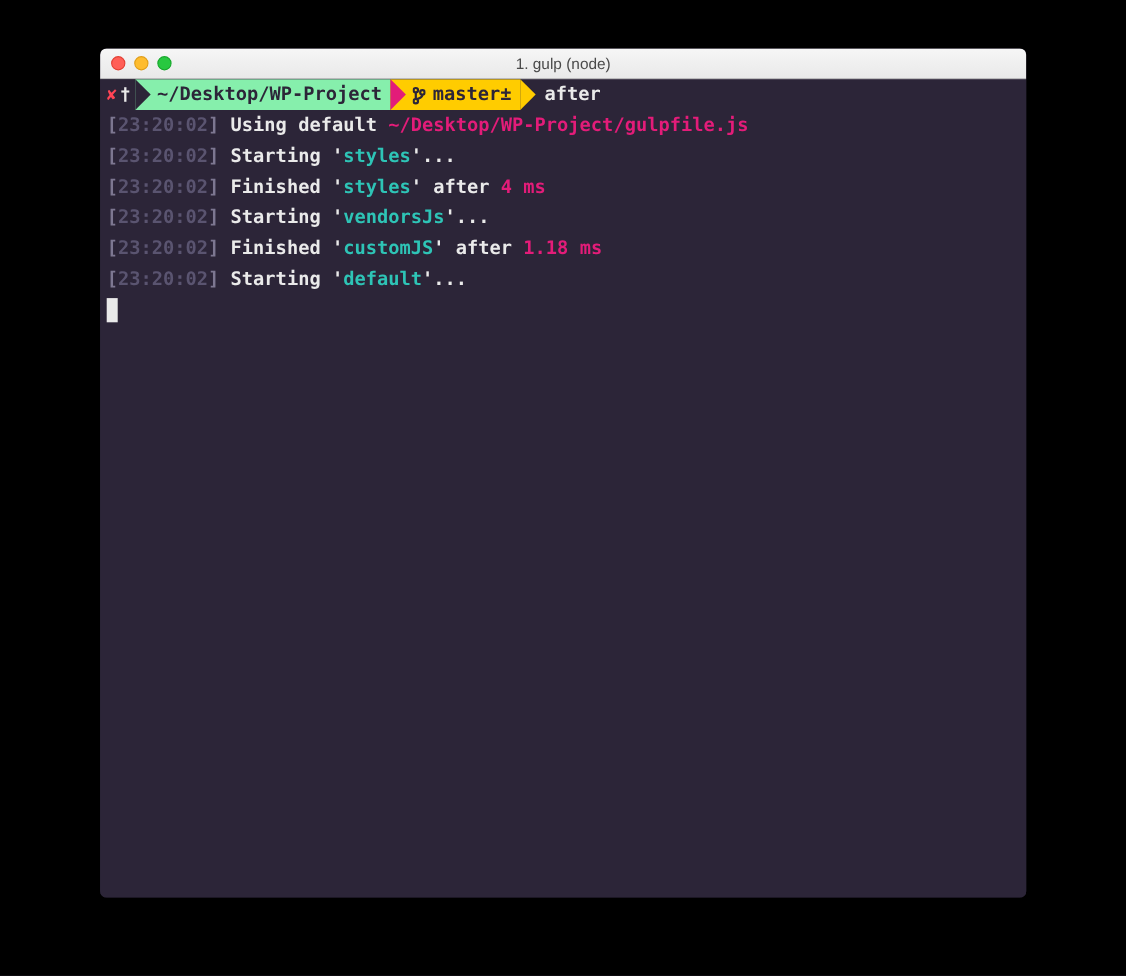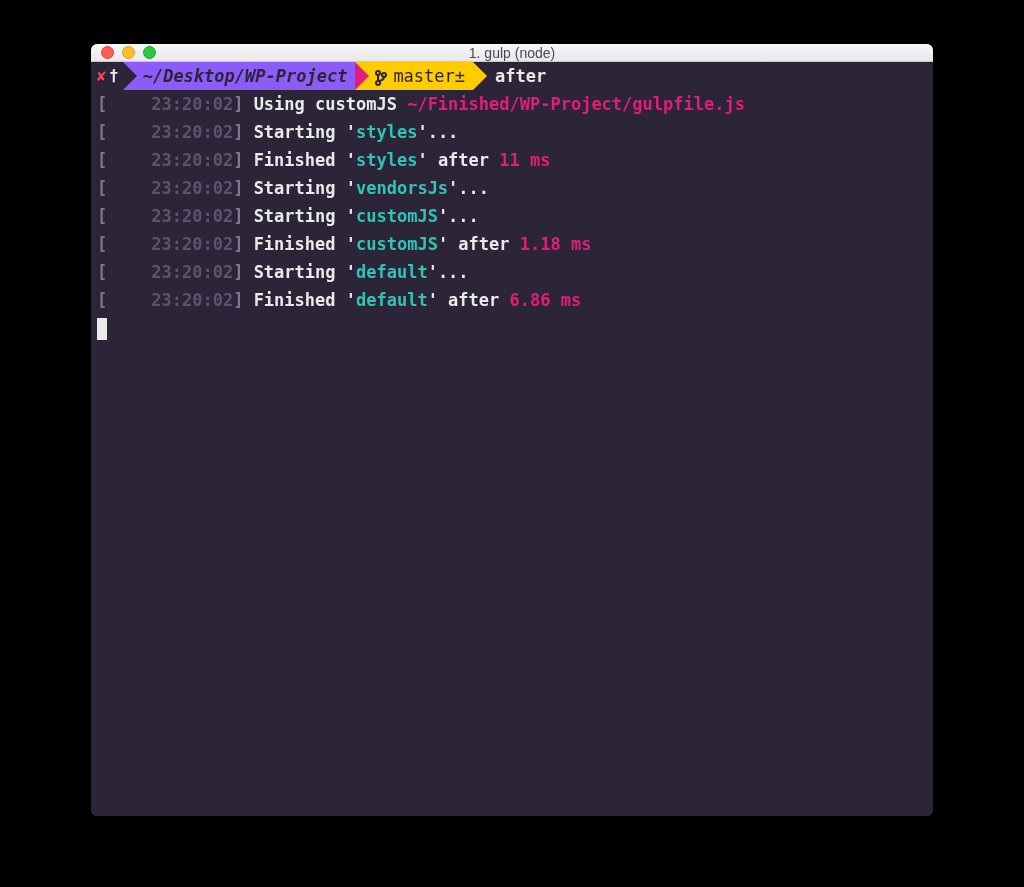--- a/index.html
+++ b/index.html
@@ -17,21 +17,21 @@
       width: 842px;
       height: 772px;
       background: #2c2538;
       border-radius: 6px;
       overflow: hidden;
       box-shadow: 0 20px 60px rgba(0,0,0,0.6);
       display: flex;
       flex-direction: column;
     }
     .titlebar {
-      height: 18px;
+      height: 28px;
       background: linear-gradient(to bottom, #f6f6f6, #e9e9e9);
       border-bottom: 1px solid #c9c9c9;
       display: flex;
       align-items: center;
       position: relative;
       padding: 0 10px;
     }
     .traffic-lights {
       display: flex;
       gap: 8px;
@@ -82,23 +82,23 @@
       right: -14px;
       top: 0;
       width: 0;
       height: 0;
       border-top: 14px solid transparent;
       border-bottom: 14px solid transparent;
       z-index: 2;
     }
     .seg1 { background: #2c2538; padding-left: 6px; padding-right: 4px; }
     .seg1::after { border-left: 14px solid #2c2538; }
-    .seg2 { background: #8b5cf6; color: #2c2538; padding-left: 20px; font-style: italic; }
+    .seg2 { background: #86efac; color: #2c2538; padding-left: 20px; }
     .seg2::after { border-left: 14px solid #e31c79; }
-    .seg3 { background: #ffcc00; color: #2c2538; padding-left: 20px; font-weight: normal; }
+    .seg3 { background: #ffcc00; color: #2c2538; padding-left: 20px; font-weight: bold; }
     .seg3::after { border-left: 14px solid #ffcc00; }
     .seg-icon-x {
       color: #ff4455;
       font-weight: bold;
       font-size: 15px;
       padding-right: 3px;
     }
     .seg-icon-t {
       color: #eaeaea;
       font-weight: bold;
@@ -116,21 +116,21 @@
       color: #eaeaea;
       padding-left: 22px;
       display: inline-flex;
       align-items: center;
     }
     .log-line {
       white-space: pre;
       padding: 0 6px;
     }
     .ts-b   { color: #7d7791; }
-    .ts     { color: #5a5470; margin-left: 44px; }
+    .ts     { color: #5a5470; }
     .white  { color: #eaeaea; }
     .magenta{ color: #e31c79; }
     .cyan   { color: #2ec4b6; }
     .cursor {
       display: inline-block;
       width: 10px;
       height: 22px;
       background: #eaeaea;
       margin-left: 6px;
       vertical-align: middle;
@@ -166,25 +166,23 @@
             <circle cx="9" cy="6" r="2" fill="none" stroke="#2c2538" stroke-width="2"></circle>
             <path d="M3 6 L3 12 M9 8 Q9 11 4 12" fill="none" stroke="#2c2538" stroke-width="2"></path>
           </svg>
         </span>
         <span>master±</span>
       </span>
       <span class="command">after</span>
     </div>
 
     <div id="log-container">
-        <div class="log-line"><span class="ts-b">[</span><span class="ts">23:20:02</span><span class="ts-b">] </span><span class="white">Using customJS </span><span class="magenta">~/Finished/WP-Project/gulpfile.js</span></div>
+        <div class="log-line"><span class="ts-b">[</span><span class="ts">23:20:02</span><span class="ts-b">] </span><span class="white">Using default </span><span class="magenta">~/Desktop/WP-Project/gulpfile.js</span></div>
         <div class="log-line"><span class="ts-b">[</span><span class="ts">23:20:02</span><span class="ts-b">] </span><span class="white">Starting '</span><span class="cyan">styles</span><span class="white">'...</span></div>
-        <div class="log-line"><span class="ts-b">[</span><span class="ts">23:20:02</span><span class="ts-b">] </span><span class="white">Finished '</span><span class="cyan">styles</span><span class="white">' after </span><span class="magenta">11 ms</span></div>
+        <div class="log-line"><span class="ts-b">[</span><span class="ts">23:20:02</span><span class="ts-b">] </span><span class="white">Finished '</span><span class="cyan">styles</span><span class="white">' after </span><span class="magenta">4 ms</span></div>
         <div class="log-line"><span class="ts-b">[</span><span class="ts">23:20:02</span><span class="ts-b">] </span><span class="white">Starting '</span><span class="cyan">vendorsJs</span><span class="white">'...</span></div>
-        <div class="log-line"><span class="ts-b">[</span><span class="ts">23:20:02</span><span class="ts-b">] </span><span class="white">Starting '</span><span class="cyan">customJS</span><span class="white">'...</span></div>
         <div class="log-line"><span class="ts-b">[</span><span class="ts">23:20:02</span><span class="ts-b">] </span><span class="white">Finished '</span><span class="cyan">customJS</span><span class="white">' after </span><span class="magenta">1.18 ms</span></div>
         <div class="log-line"><span class="ts-b">[</span><span class="ts">23:20:02</span><span class="ts-b">] </span><span class="white">Starting '</span><span class="cyan">default</span><span class="white">'...</span></div>
-        <div class="log-line"><span class="ts-b">[</span><span class="ts">23:20:02</span><span class="ts-b">] </span><span class="white">Finished '</span><span class="cyan">default</span><span class="white">' after </span><span class="magenta">6.86 ms</span></div>
       </div>
 
     <div><span class="cursor"></span></div>
   </div>
 </div>
 
 </body></html>

